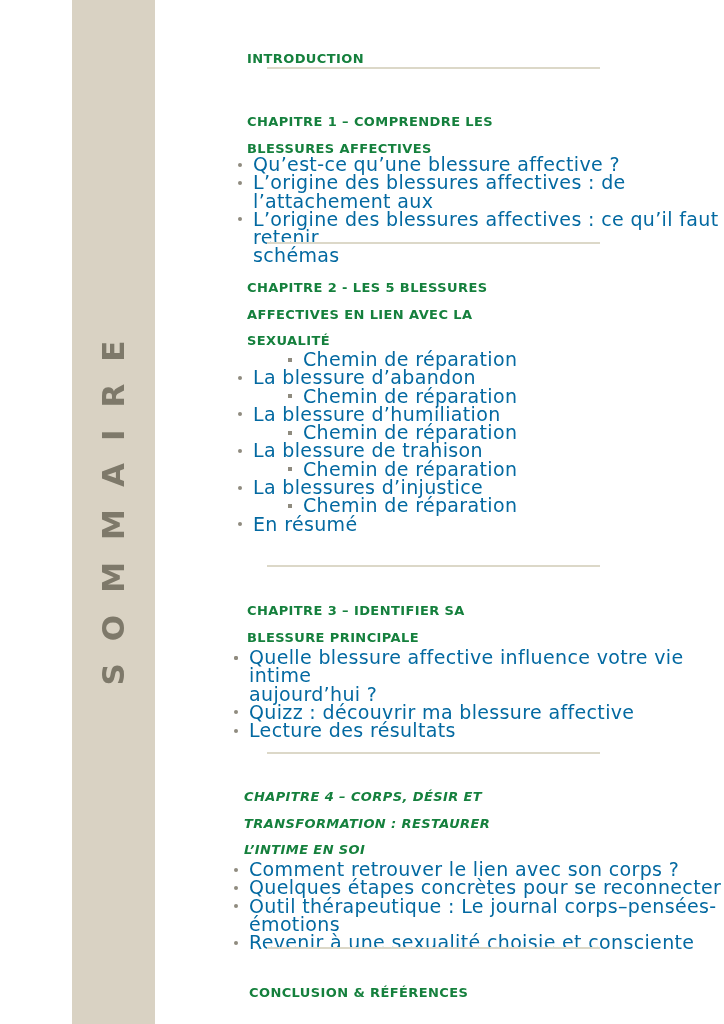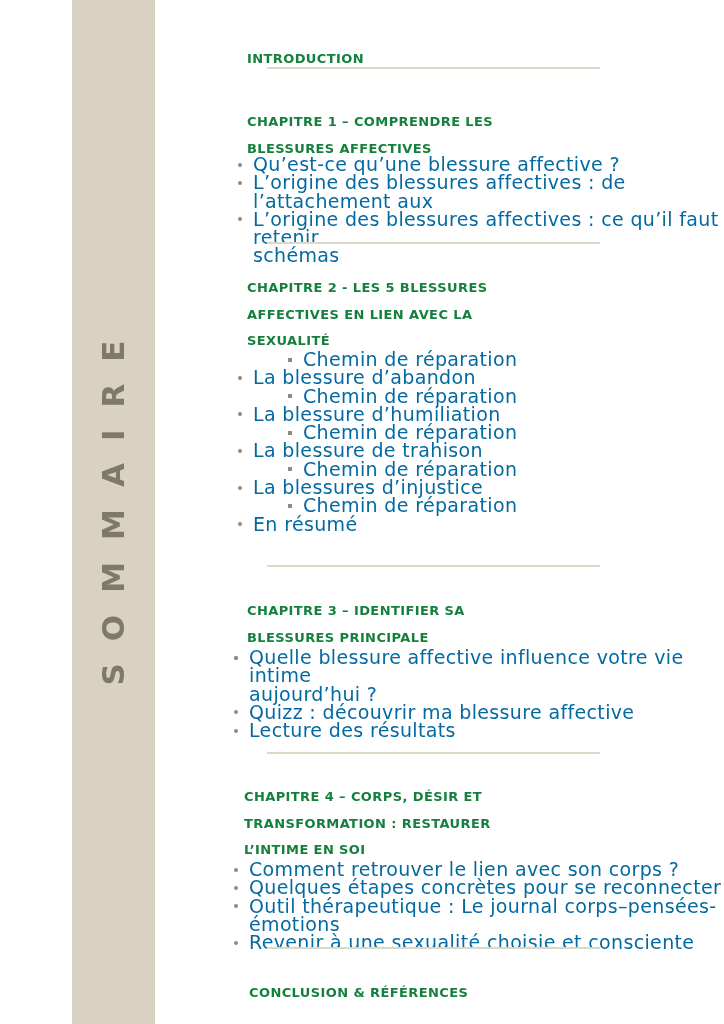--- a/index.html
+++ b/index.html
@@ -95,32 +95,32 @@
   <li><span class="dot"></span><span>La blessure de trahison</span></li>
   <li class="sub"><span class="dot"></span><span>Chemin de réparation</span></li>
   <li><span class="dot"></span><span>La blessures d’injustice</span></li>
   <li class="sub"><span class="dot"></span><span>Chemin de réparation</span></li>
   <li><span class="dot"></span><span>En résumé</span></li>
 </ul>
 <div class="divider" style="top:565px;"></div>
 
 <div class="heading" style="left:229px; top:580px;">
   <div>CHAPITRE 3 – IDENTIFIER SA</div>
-  <div>BLESSURES PRINCIPALE</div>
+  <div>BLESSURE PRINCIPALE</div>
 </div>
 <ul class="toc" style="left:234px; top:648px;">
   <li><span class="dot"></span></li>
   <li><span class="dot"></span><span>Quelle blessure affective influence votre vie intime</span></li>
   <li><span>aujourd’hui ?</span></li>
   <li><span class="dot"></span><span>Quizz : découvrir ma blessure affective</span></li>
   <li><span class="dot"></span><span>Lecture des résultats</span></li>
 </ul>
 <div class="divider" style="top:752px;"></div>
 
-<div class="heading" style="left:226px; top:766px;">
+<div class="heading" style="left:226px; top:766px;font-style:italic;">
   <div>CHAPITRE 4 – CORPS, DÉSIR ET</div>
   <div>TRANSFORMATION : RESTAURER</div>
   <div>L’INTIME EN SOI</div>
 </div>
 <ul class="toc" style="left:234px; top:860px;">
   <li><span class="dot"></span><span>Comment retrouver le lien avec son corps ?</span></li>
   <li><span class="dot"></span><span>Quelques étapes concrètes pour se reconnecter</span></li>
   <li><span class="dot"></span><span>Outil thérapeutique : Le journal corps–pensées- émotions</span></li>
   <li><span class="dot"></span><span>Revenir à une sexualité choisie et consciente</span></li>
 </ul>

